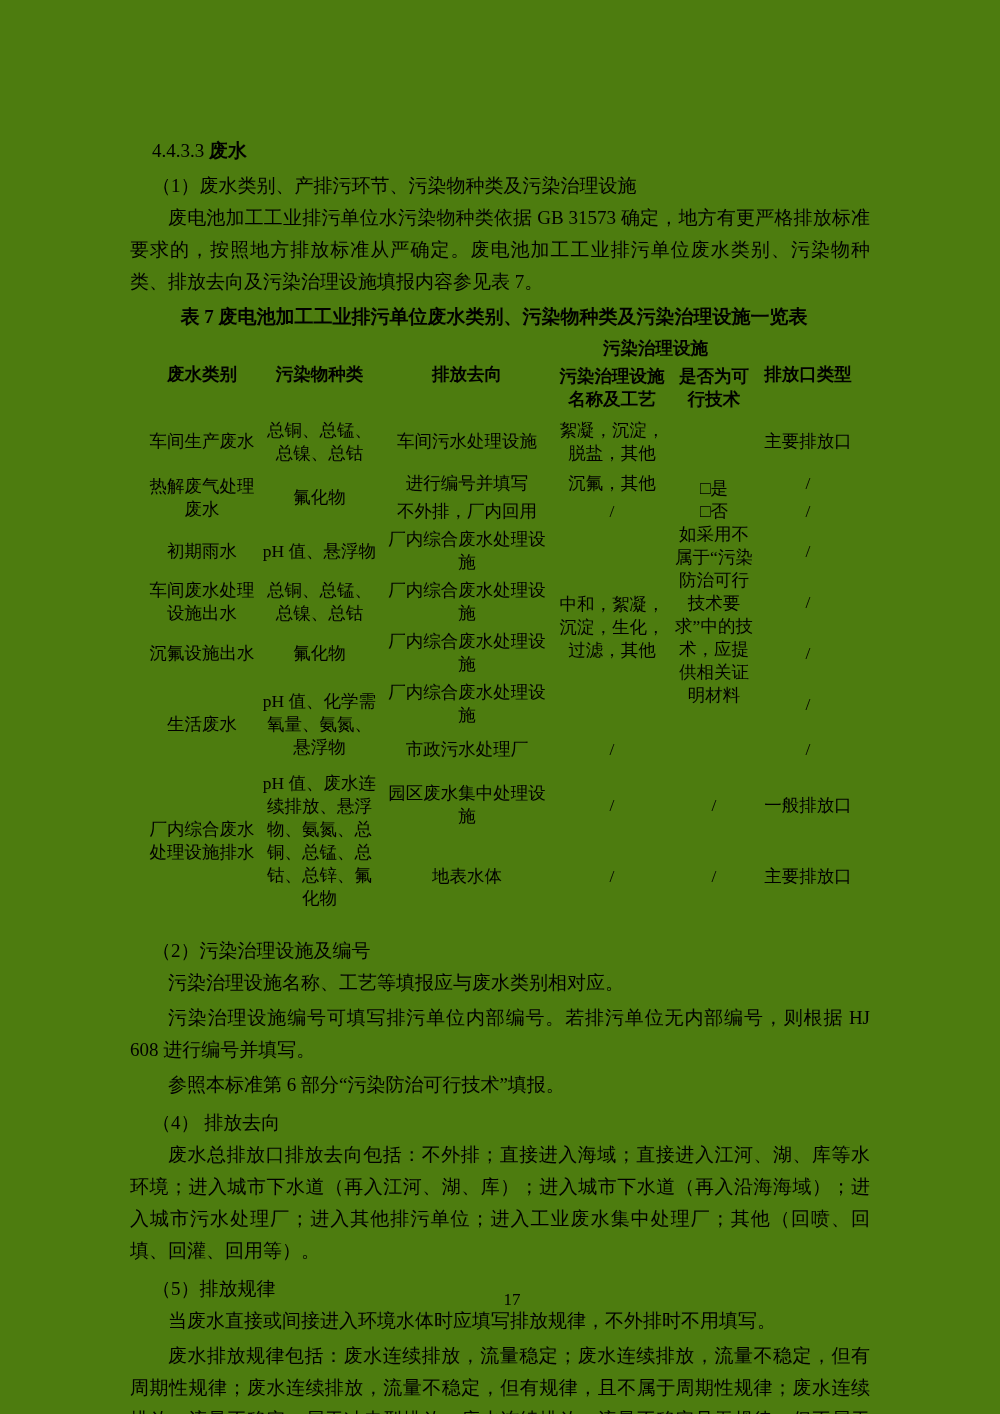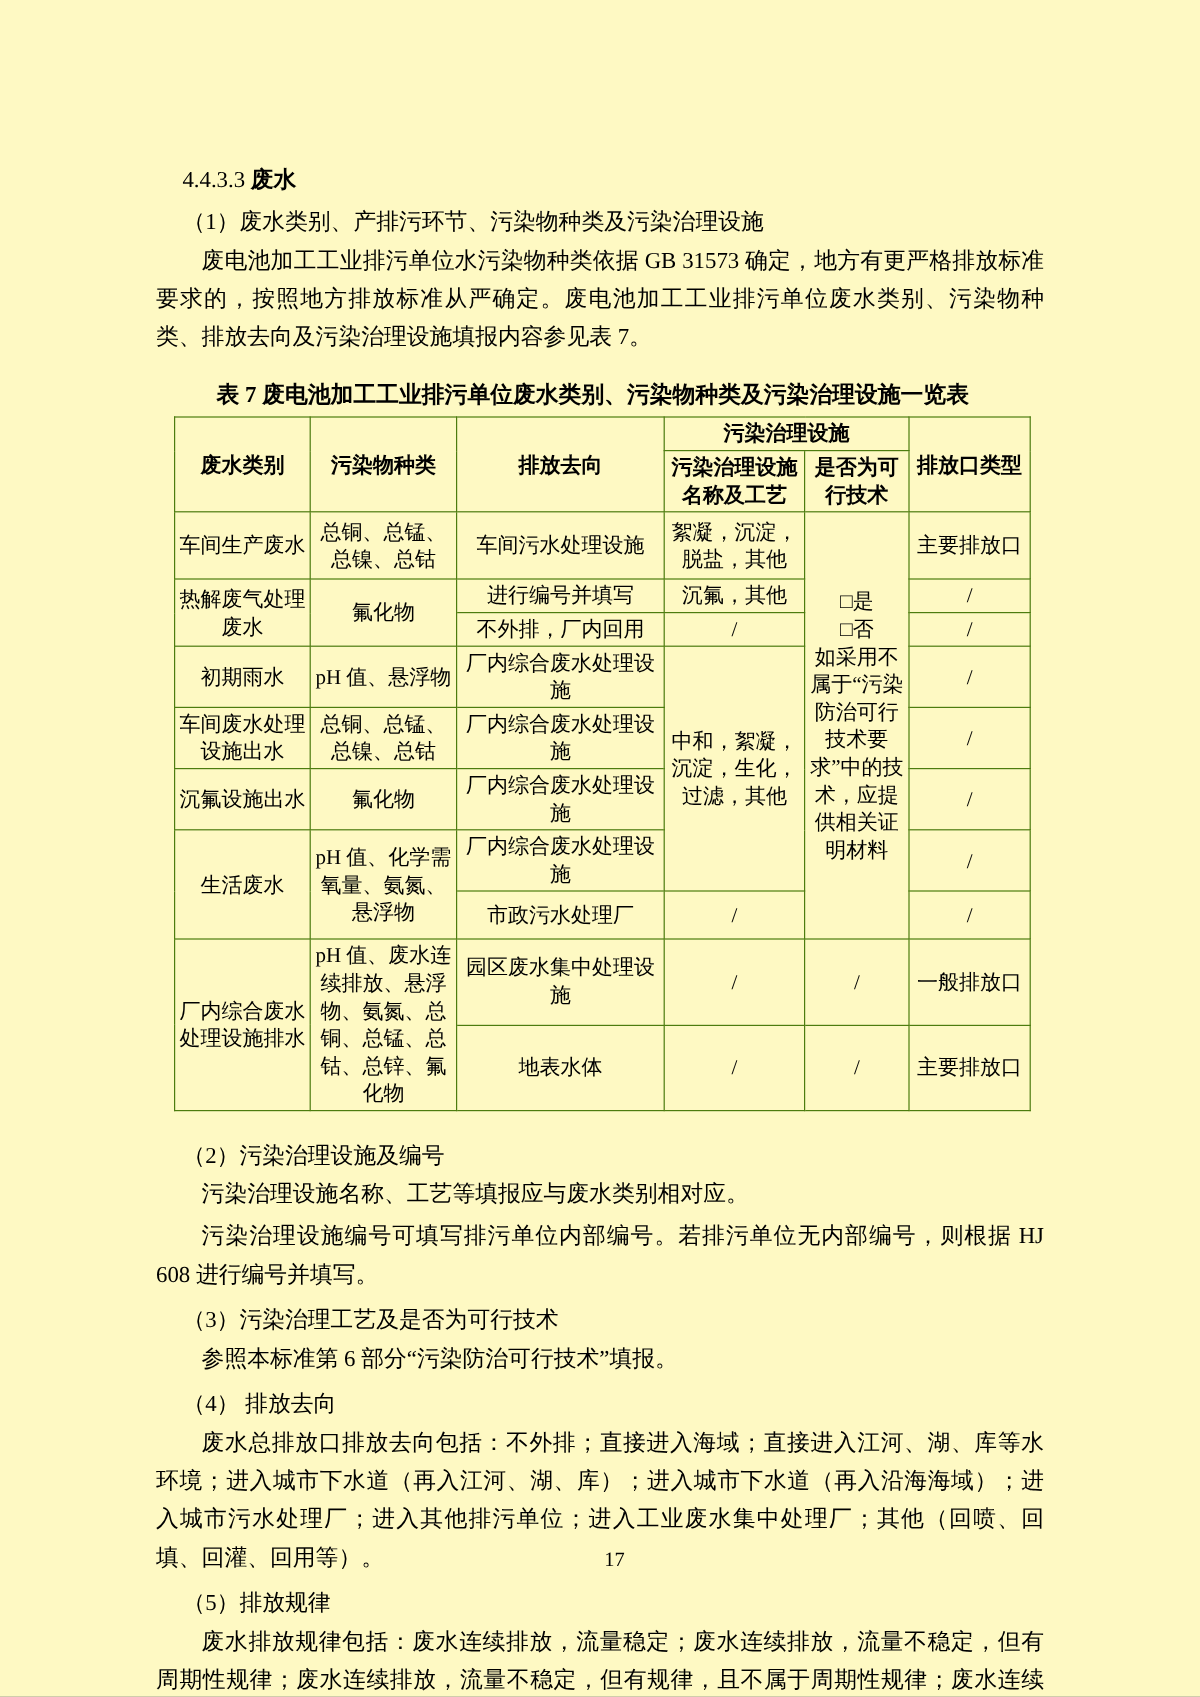--- a/index.html
+++ b/index.html
@@ -2,41 +2,41 @@
 <html><head>
 <meta charset="utf-8">
 <style>
   * { margin: 0; padding: 0; box-sizing: border-box; }
   html, body { background: #888; }
   .page {
     position: relative;
     width: 1000px;
     height: 1414px;
     margin: 0 auto;
-    background: #fef9c3;
+    background: #4d7c0f;
     color: #000000;
     font-family: "Liberation Serif", "DejaVu Serif", serif;
     font-size: 19px;
     padding: 138px 130px 0 130px;
     overflow: hidden;
   }
   .heading { line-height: 26px; margin-left: 22px; }
   .heading .h-title { font-weight: bold; }
   .item-heading { line-height: 27px; margin-left: 22px; margin-top: 8px; }
   .body-para {
     text-indent: 2em;
     text-align: justify;
     line-height: 32px;
     margin-top: 3px;
   }
   .table-title {
     font-weight: bold;
     text-align: center;
     line-height: 26px;
-    margin-top: 19px;
+    margin-top: 6px;
     width: 728px;
   }
   table.ww {
     border-collapse: collapse;
     table-layout: fixed;
     width: 713px;
     margin-left: 15px;
     margin-top: 4px;
     font-size: 17.5px;
   }
@@ -178,24 +178,24 @@
         <td>/</td>
         <td>主要排放口</td>
       </tr>
     </tbody>
   </table>
 
   <div class="item-heading after-table">（2）污染治理设施及编号</div>
   <div class="body-para">污染治理设施名称、工艺等填报应与废水类别相对应。</div>
   <div class="body-para">污染治理设施编号可填写排污单位内部编号。若排污单位无内部编号，则根据 HJ 608 进行编号并填写。</div>
 
-  <div class="item-heading">（3）污染治理工艺及是否为可行技术</div>
   <div class="body-para">参照本标准第 6 部分“污染防治可行技术”填报。</div>
 
   <div class="item-heading">（4） 排放去向</div>
   <div class="body-para">废水总排放口排放去向包括：不外排；直接进入海域；直接进入江河、湖、库等水环境；进入城市下水道（再入江河、湖、库）；进入城市下水道（再入沿海海域）；进入城市污水处理厂；进入其他排污单位；进入工业废水集中处理厂；其他（回喷、回填、回灌、回用等）。</div>
 
   <div class="item-heading">（5）排放规律</div>
+  <div class="body-para">当废水直接或间接进入环境水体时应填写排放规律，不外排时不用填写。</div>
   <div class="body-para">废水排放规律包括：废水连续排放，流量稳定；废水连续排放，流量不稳定，但有周期性规律；废水连续排放，流量不稳定，但有规律，且不属于周期性规律；废水连续排放，流量不稳定，属于冲击型排放；废水连续排放，流量不稳定且无规律，但不属于冲击型排放；废水间断排放，排放期间流量稳定；废水间断排放，排放期间流量不稳定，但有周期性规律；废水间断排放，排放期间流量不稳定，但有规律，且不属于非周期性规律；废水间断排放，</div>
 
   <div class="page-number">17</div>
 
 </div>
 
 </body></html>

